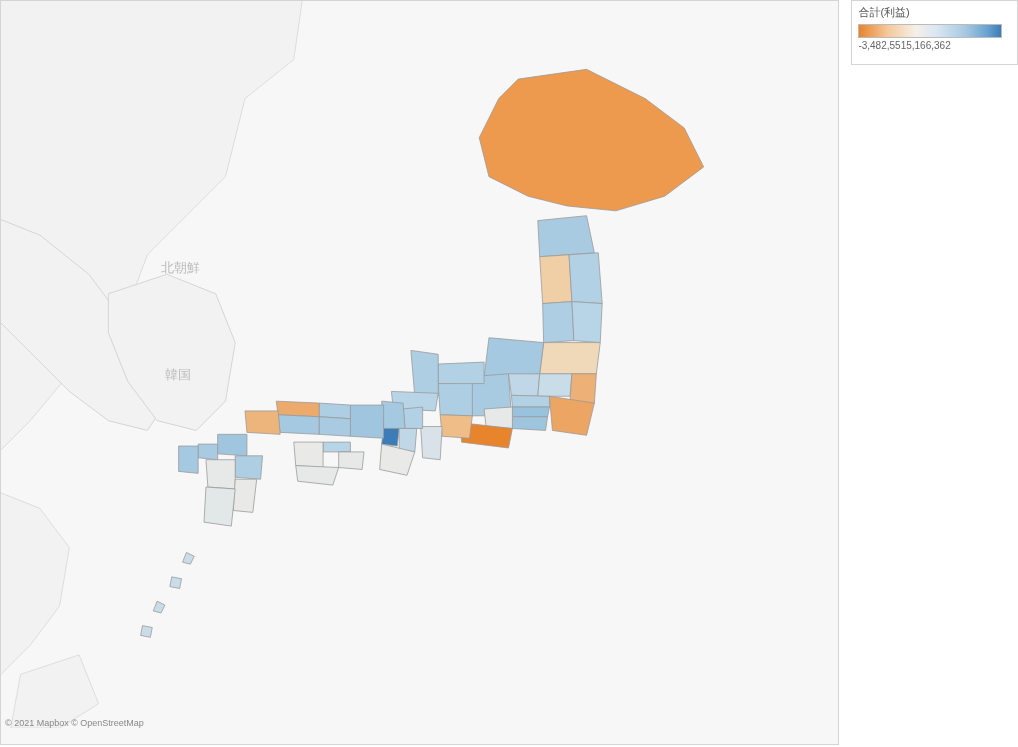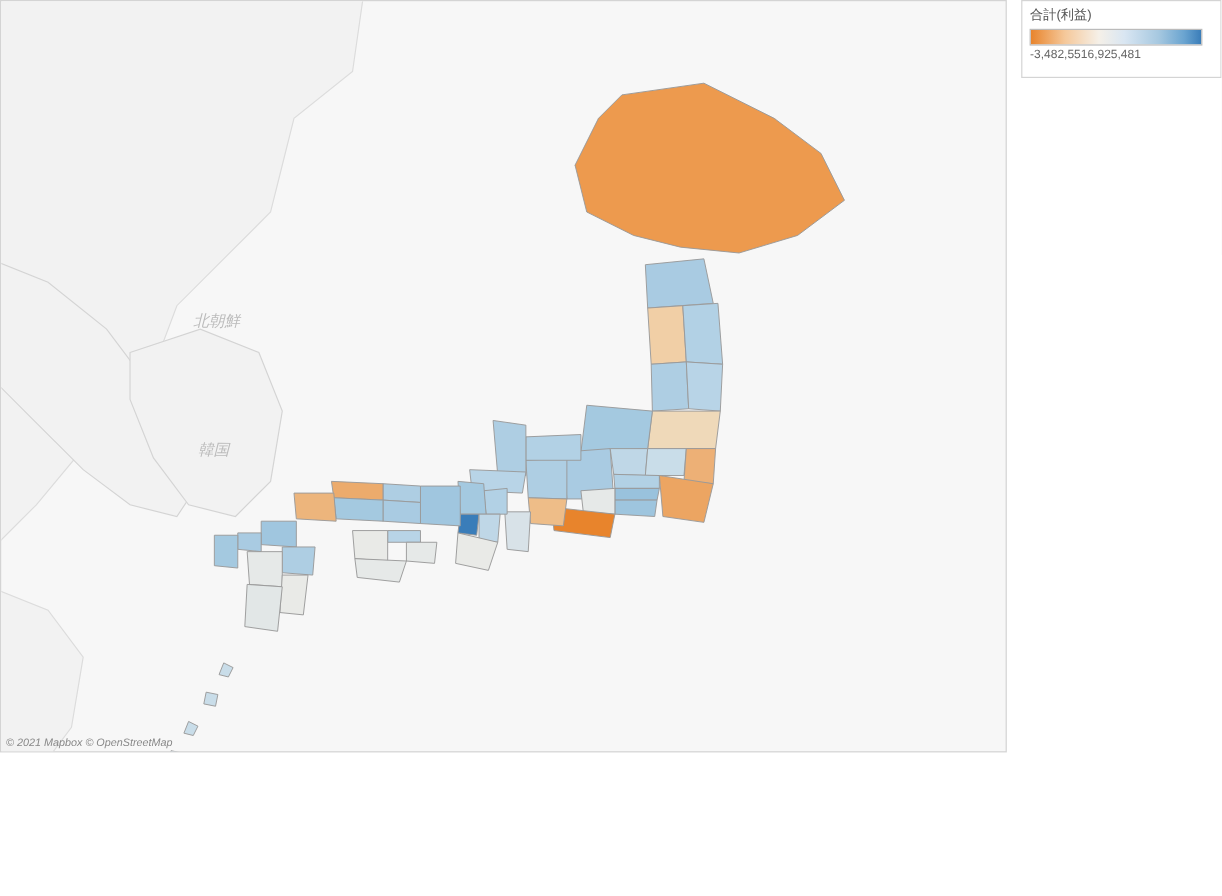--- a/index.html
+++ b/index.html
@@ -8,26 +8,25 @@
     font-size: 11px;
     color: #555;
     background: #fff;
     width: 1018px;
     height: 747px;
     overflow: hidden;
     display: flex;
   }
   .map-panel {
     width: 858px;
-    height: 627px;
+    height: 745px;
     border: 1px solid #d4d4d4;
     position: relative;
     background: #f7f7f7;
     overflow: hidden;
-    font-style: italic;
   }
   .legend-panel {
     width: 170px;
     height: 65px;
     margin-left: 12px;
     border: 1px solid #d4d4d4;
     background: #fff;
     padding: 4px 6px;
   }
   .legend-title {
@@ -43,21 +42,21 @@
   }
   .legend-labels {
     display: flex;
     justify-content: flex-start;
     font-size: 10px;
     color: #666;
     margin-top: 2px;
   }
   .map-attribution {
     position: absolute;
-    bottom: 2px;
+    bottom: 16px;
     left: 4px;
     font-size: 9px;
     color: #888;
   }
   .map-label {
     position: absolute;
     font-size: 13px;
     color: #bbb;
     font-weight: 400;
   }
@@ -149,15 +148,15 @@
   <div class="map-label" style="left:164px; top:365px;">韓国</div>
 
   <div class="map-attribution">© 2021 Mapbox © OpenStreetMap</div>
 </div>
 
 <div class="legend-panel">
   <div class="legend-title">合計(利益)</div>
   <div class="legend-gradient"></div>
   <div class="legend-labels">
     <span>-3,482,551</span>
-    <span>6,925,481</span>
+    <span>5,166,362</span>
   </div>
 </div>
 
 </body></html>

